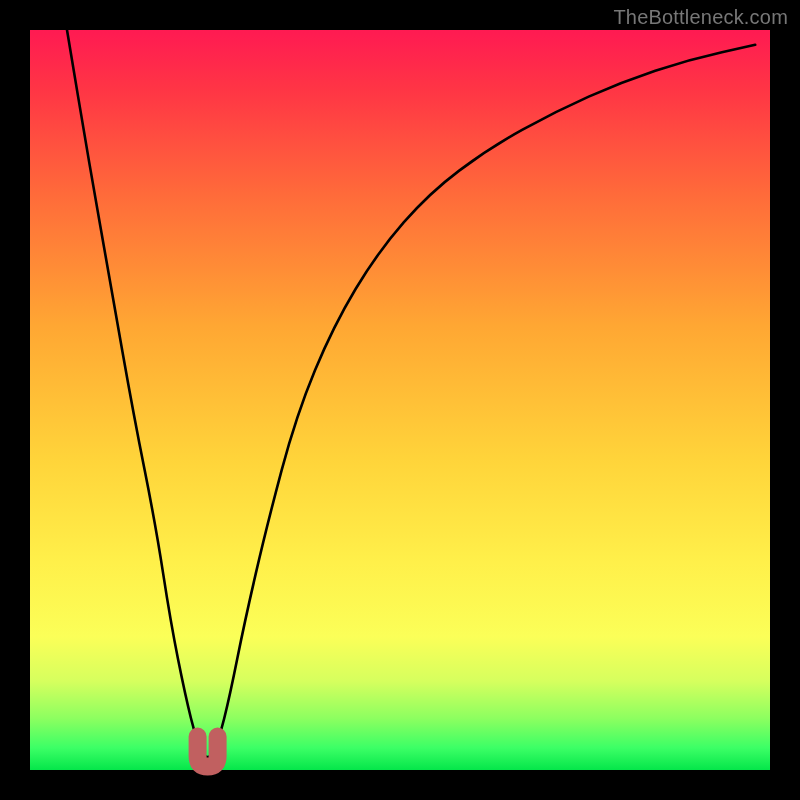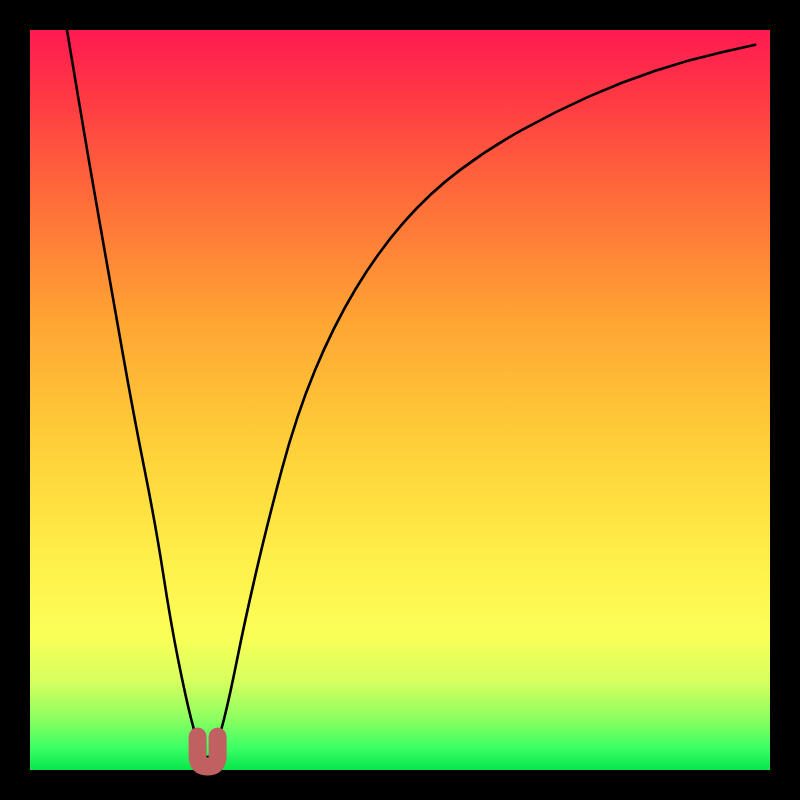--- a/index.html
+++ b/index.html
@@ -50,20 +50,21 @@
     position: absolute;
     left: 0; top: 0;
     width: 740px; height: 740px;
     overflow: visible;
   }
 </style>
 </head>
 <body>
 
 <div class="frame">
+  <div class="watermark">TheBottleneck.com</div>
 
   <div class="plot">
     <svg class="curve" viewBox="0 0 740 740">
       <path id="curve-path" fill="none" stroke="#000000" stroke-width="2.6" stroke-linecap="round" d="M 37 0 Q 37 0 48.1 66.60000000000002 Q 59.2 133.20000000000005 70.30000000000001 196.10000000000002 Q 81.4 259 92.5 321.9 Q 103.60000000000001 384.8 114.70000000000002 440.29999999999995 Q 125.80000000000001 495.79999999999995 133.2 543.9 Q 140.6 592 148 629 Q 155.4 666 160.95 688.2 Q 166.5 710.4 172.05 721.5 Q 177.6 732.6 183.15 721.5 Q 188.70000000000002 710.4 194.25 688.2 Q 199.8 666 207.2 629 Q 214.6 592 225.7 543.9 Q 236.8 495.79999999999995 251.6 440.29999999999995 Q 266.4 384.8 284.9 340.4 Q 303.4 296 325.59999999999997 259 Q 347.79999999999995 222 373.7 192.39999999999998 Q 399.6 162.79999999999995 429.20000000000005 140.59999999999997 Q 458.8 118.39999999999998 492.1 99.89999999999998 Q 525.4 81.39999999999998 558.7 66.59999999999997 Q 592 51.799999999999955 625.3 40.69999999999999 Q 658.6 29.600000000000023 691.9 22.200000000000045 T 725.1999999999999 14.800000000000068"></path>
       <path id="marker-path" fill="none" stroke-width="18" stroke-linecap="round" stroke-linejoin="round" d="M 167.6 706.6 L 167.6 726.6 Q 167.6 736.6 177.6 736.6 Q 187.6 736.6 187.6 726.6 L 187.6 706.6" stroke="#c16060"></path>
     </svg>
   </div>
 </div>
 
 </body></html>

